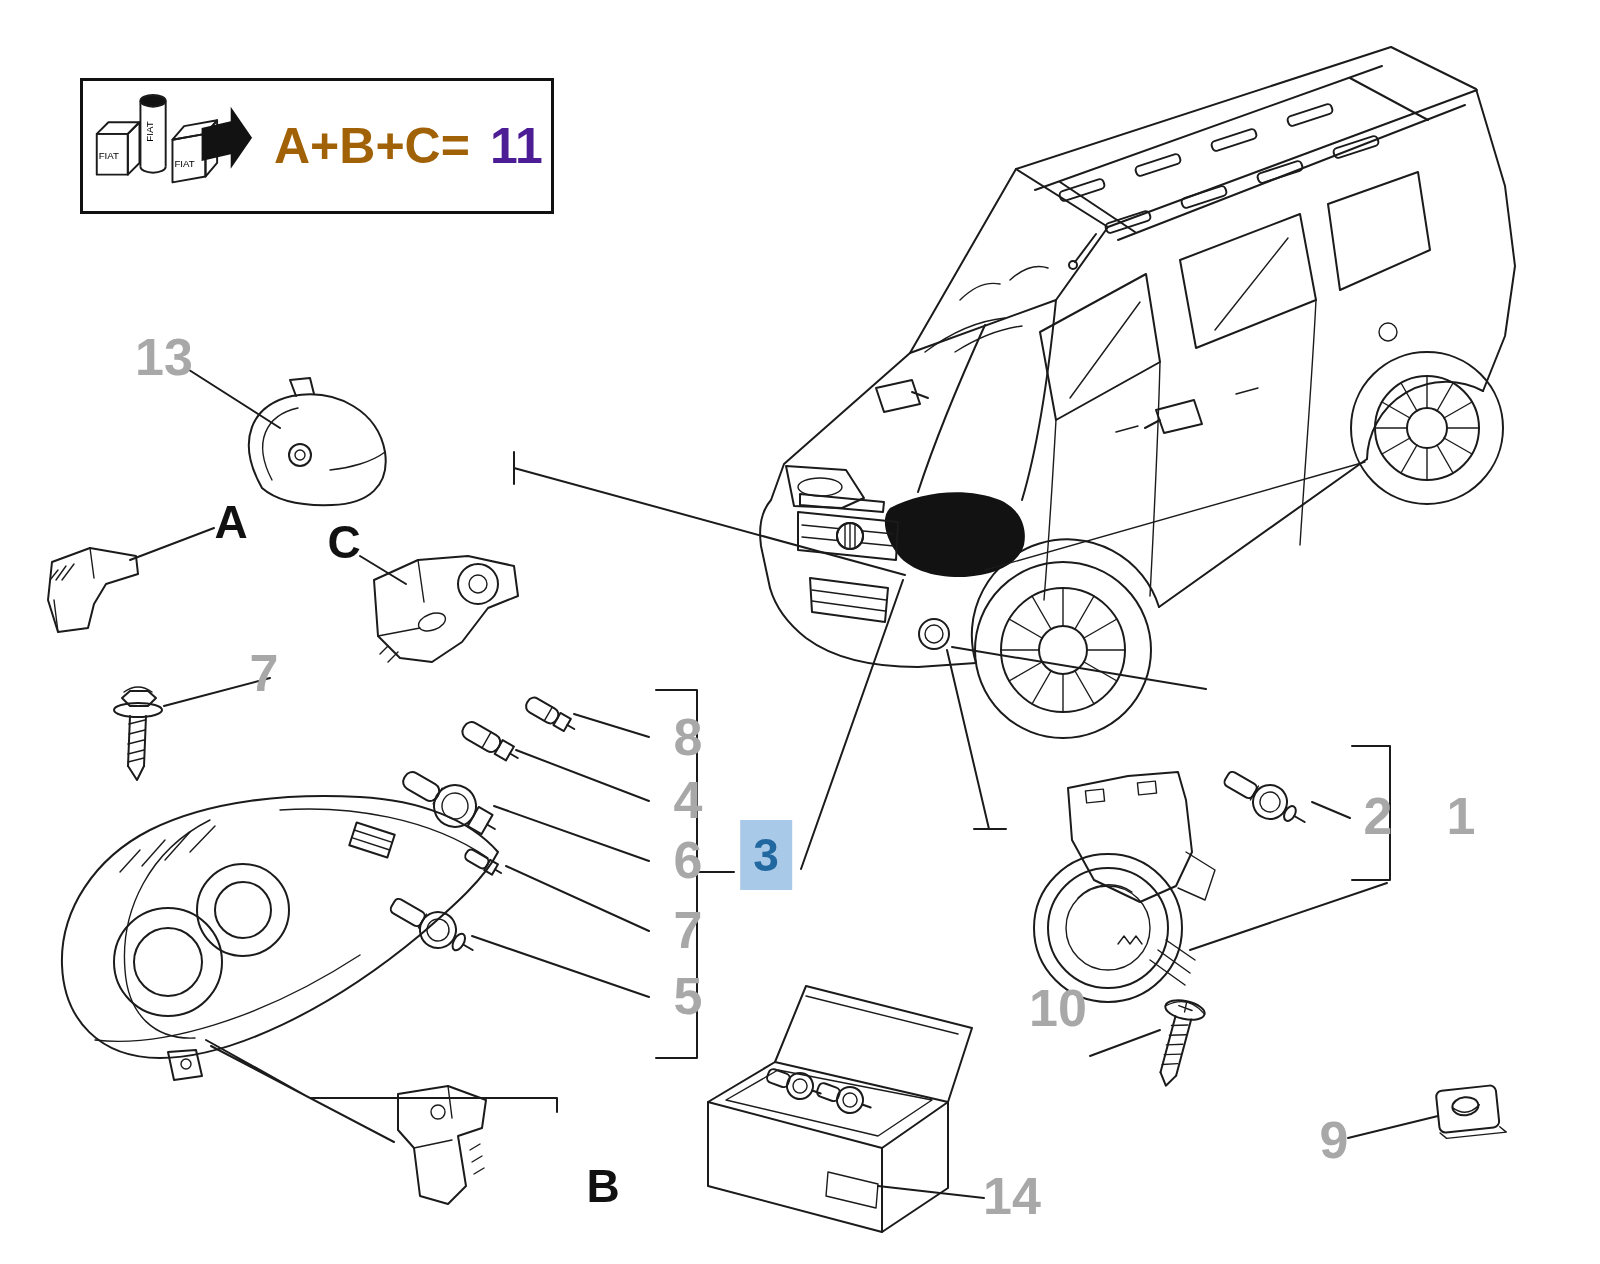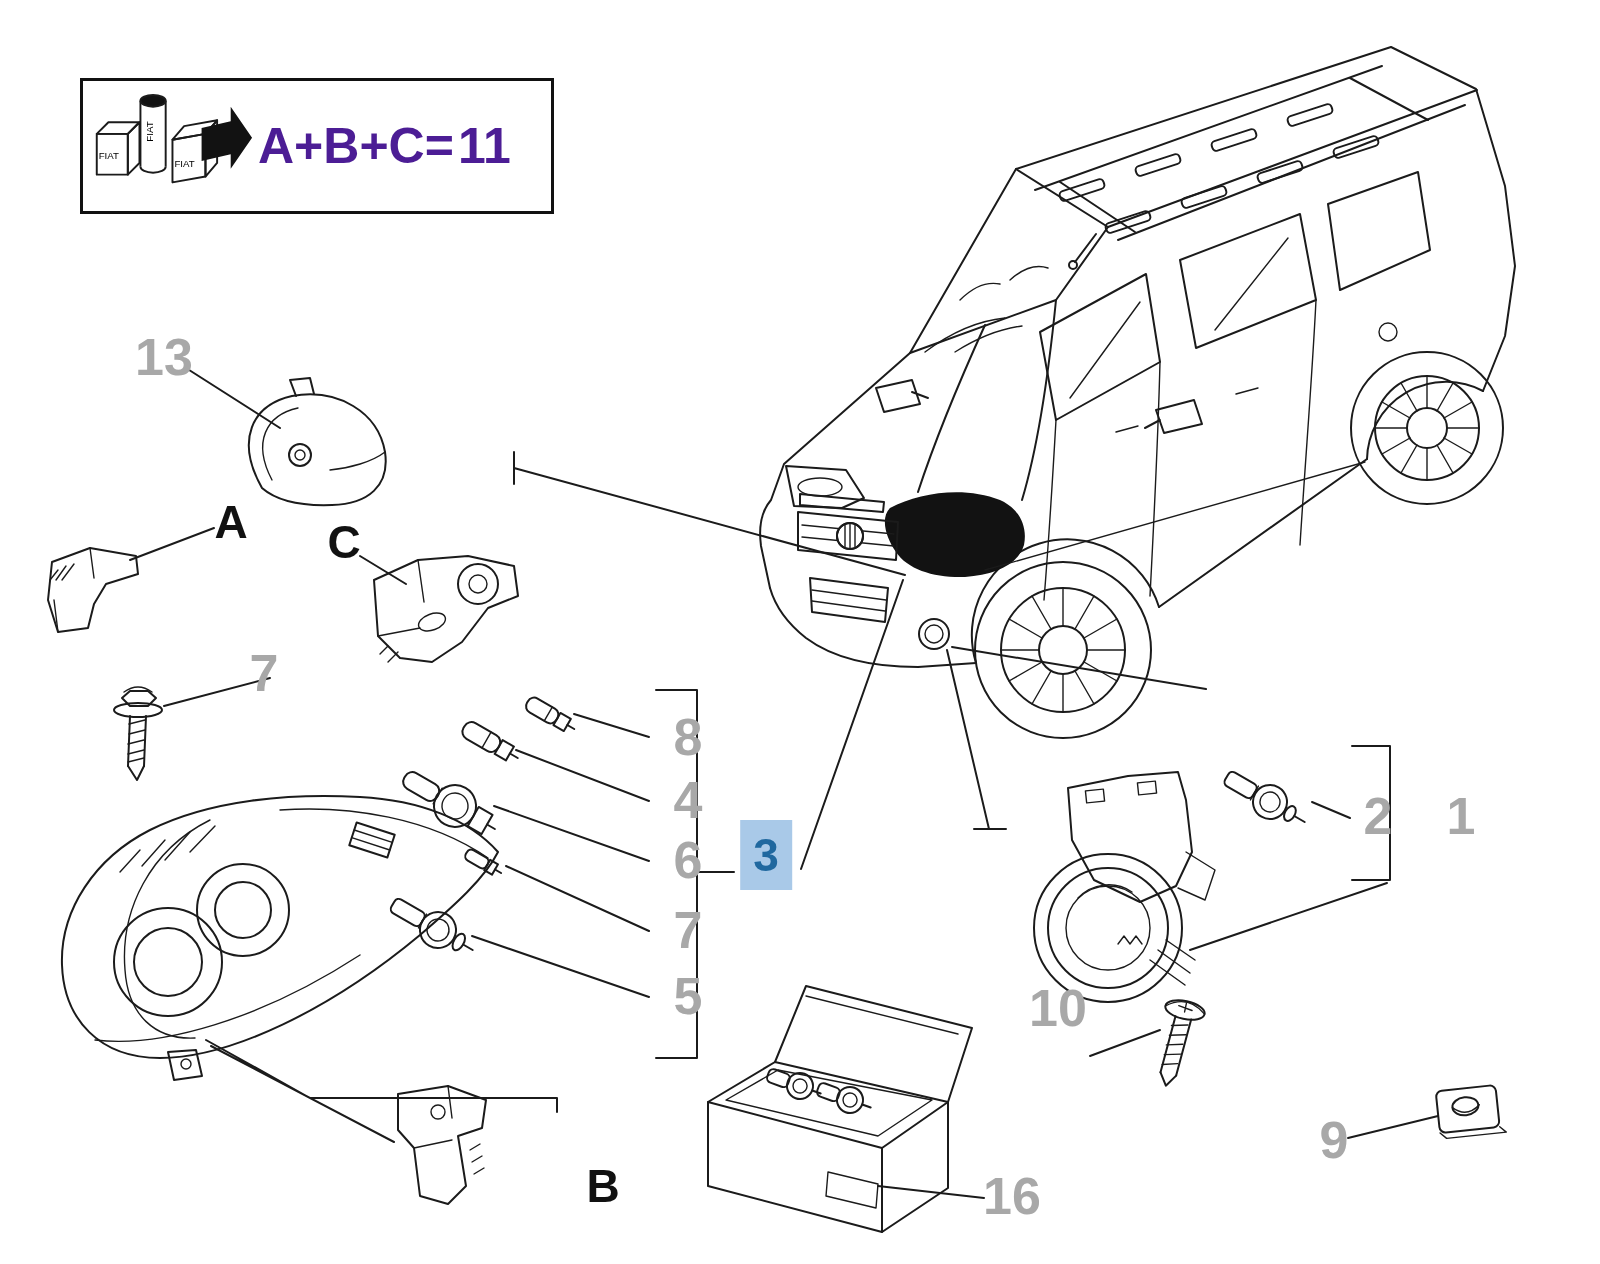--- a/index.html
+++ b/index.html
@@ -10,22 +10,22 @@
       stroke:#1b1b1b;stroke-width:2;fill:none;stroke-linecap:round;stroke-linejoin:round;}
   #art .thin{stroke-width:1.4;}
   #art .fill-dark{fill:#121212;stroke:none;}
   #art .fill-white{fill:#ffffff;}
   .co{position:absolute;transform:translate(-50%,-50%);font-weight:bold;line-height:1;
       user-select:none;white-space:nowrap;}
   .num{color:#a8a8a8;font-size:52px;margin-left:12px;}
   .letter{color:#111;font-size:46px;}
   .part3-box{background:#a9c9e8;color:#20689f;font-size:46px;padding:12px 13px;}
   .legend{position:absolute;left:80px;top:78px;width:474px;height:136px;border:3px solid #111;
-      display:flex;align-items:center;gap:4px;padding:0 6px;box-sizing:border-box;background:#fff;}
-  .legend-text{font-weight:bold;font-size:50px;color:#4c1d95;}
+      display:flex;align-items:center;gap:20px;padding:0 6px;box-sizing:border-box;background:#fff;}
+  .legend-text{font-weight:bold;font-size:50px;color:#a16207;}
   .legend-num{color:#4c1d95;font-weight:bold;font-size:50px;}
 </style>
 </head>
 <body>
 
 <div class="canvas">
 
   <svg id="art" width="1600" height="1264" viewBox="0 0 1600 1264">
 
     <g>
@@ -319,16 +319,16 @@
   <div class="co num" style="left:676px;top:737px">8</div>
   <div class="co num" style="left:676px;top:800px">4</div>
   <div class="co num" style="left:676px;top:860px">6</div>
   <div class="co num" style="left:676px;top:930px">7</div>
   <div class="co num" style="left:676px;top:996px">5</div>
   <div class="co part3-box" style="left:766px;top:855px">3</div>
   <div class="co num" style="left:1366px;top:816px">2</div>
   <div class="co num" style="left:1449px;top:816px">1</div>
   <div class="co num" style="left:1046px;top:1008px">10</div>
   <div class="co num" style="left:1322px;top:1140px">9</div>
-  <div class="co num" style="left:1000px;top:1196px">16</div>
+  <div class="co num" style="left:1000px;top:1196px">14</div>
   <div class="co letter" style="left:603px;top:1186px">B</div>
 
 </div>
 
 </body></html>

